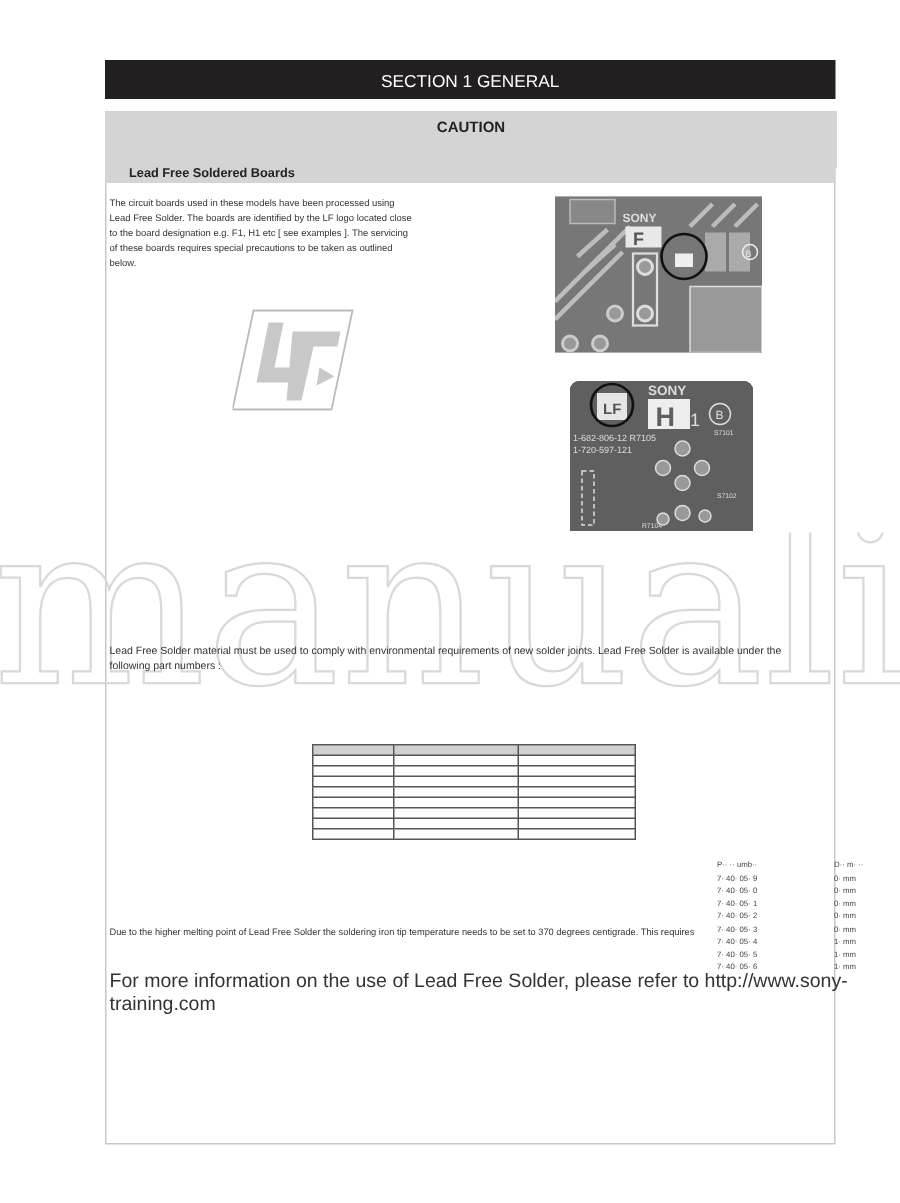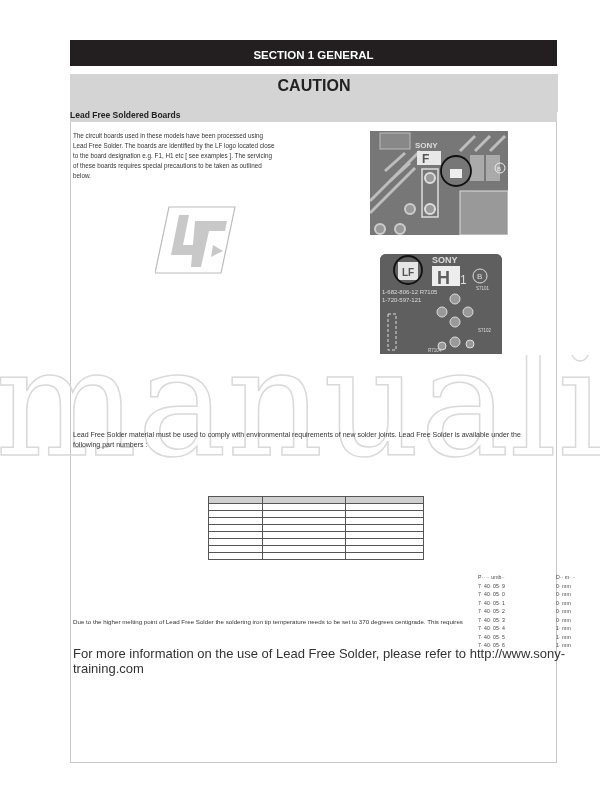--- a/index.html
+++ b/index.html
@@ -1,26 +1,26 @@
 <!DOCTYPE html>
 <html><head>
 <meta charset="utf-8">
 <style>
   html, body { margin:0; padding:0; }
   body { width:600px; height:802px; background:#ffffff; position:relative; overflow:hidden;
          font-family:"Liberation Sans", sans-serif; color:#222; }
   .page-frame { position:absolute; left:70px; top:108px; width:487px; height:655px;
                 border:1px solid #c8c8c8; box-sizing:border-box; background:#fff; }
   .section-bar { position:absolute; left:70px; top:40px; width:487px; height:26px; background:#231f20;
-                 color:#fff; font-weight:bold; font-size:11.5px; text-align:center; line-height:31px; }
+                 color:#fff; font-weight:normal; font-size:11.5px; text-align:center; line-height:31px; }
   .caution-bar { position:absolute; left:70px; top:74px; width:488px; height:38px; background:#d4d4d5;
-                 color:#222; font-weight:bold; font-size:16px; text-align:center; line-height:24px; }
+                 color:#222; font-weight:bold; font-size:10px; text-align:center; line-height:24px; }
   .sub-bar { position:absolute; left:70px; top:108px; width:487px; height:14px; background:#d4d4d5;
              font-size:8.5px; font-weight:bold; line-height:15px; color:#222; }
-  .sub-bar span { }
+  .sub-bar span { padding-left:16px; }
   .intro { position:absolute; left:73px; top:131px; width:205px; font-size:6.3px; line-height:10px; color:#333; }
   .lf-logo { position:absolute; left:155px; top:205px; width:82px; height:70px; }
   .photo { position:absolute; background:#6f6f6f; overflow:hidden; }
   .photo1 { left:370px; top:131px; width:138px; height:104px; }
   .photo2 { left:380px; top:254px; width:122px; height:100px; border-radius:6px 6px 0 0; background:#5d5d5d; }
   .para { position:absolute; left:73px; font-size:7px; color:#333; }
   .p-solder { top:430px; width:470px; line-height:10px; }
   .parts-table { position:absolute; left:208px; top:496px; width:216px; border-collapse:collapse; }
   .parts-table td, .parts-table th { border:1px solid #555; height:6px; padding:0; }
   .parts-table th { background:#d0d0d0; height:6px; }

